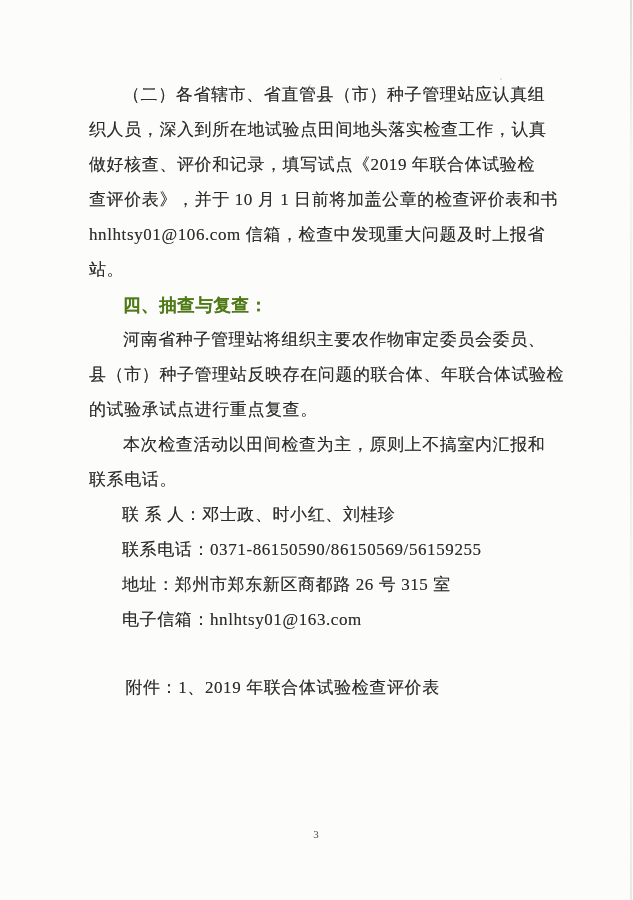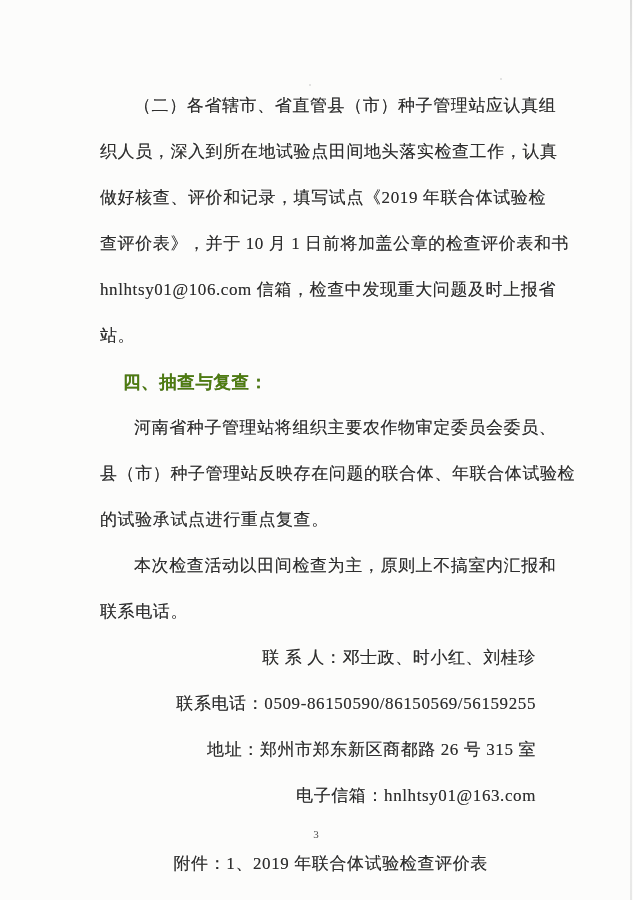--- a/index.html
+++ b/index.html
@@ -15,47 +15,45 @@
     overflow: hidden;
     font-family: "Liberation Serif", "DejaVu Serif", serif;
   }
   .content {
     position: absolute;
     top: 77px;
     left: 88px;
     width: 460px;
   }
   .line {
-    margin: 12px;
+    margin: 1px;
     padding: 0;
     font-size: 17px;
     line-height: 34px;
     letter-spacing: 0.6px;
     color: #2e2e2e;
     white-space: nowrap;
     text-shadow: 0 0 0.5px rgba(46,46,46,0.55);
   }
   .indent {
     text-indent: 2em;
   }
   .heading {
     font-family: "Liberation Sans", "DejaVu Sans", sans-serif;
     font-weight: bold;
     font-size: 17.5px;
     margin-left: 2em;
     color: #4d7c0f;
   }
   .contact {
     margin-left: 2em;
-    text-align: right;
   }
   .attach {
     margin-left: 2.2em;
     margin-top: 34px;
-    text-align: center;
   }
   .page-num {
     position: absolute;
     left: 0;
     right: 0;
     bottom: 60px;
     text-align: center;
     font-size: 11px;
     color: #4a4a4a;
     letter-spacing: 1px;
@@ -99,21 +97,21 @@
 
     <p class="line indent">河南省种子管理站将组织主要农作物审定委员会委员、</p>
     <p class="line">县（市）种子管理站反映存在问题的联合体、年联合体试验检</p>
     <p class="line">的试验承试点进行重点复查。</p>
 
 
     <p class="line indent">本次检查活动以田间检查为主，原则上不搞室内汇报和</p>
     <p class="line">联系电话。</p>
 
     <p class="line contact">联 系 人：邓士政、时小红、刘桂珍</p>
-    <p class="line contact">联系电话：0509-86150590/86150569/56159255</p>
+    <p class="line contact">联系电话：0371-86150590/86150569/56159255</p>
     <p class="line contact">地址：郑州市郑东新区商都路 26 号 315 室</p>
     <p class="line contact">电子信箱：hnlhtsy01@163.com</p>
 
     <p class="line attach">附件：1、2019 年联合体试验检查评价表</p>
 
   </div>
 
   <div class="page-num">3</div>
 
   <div class="scan-edge"></div>

